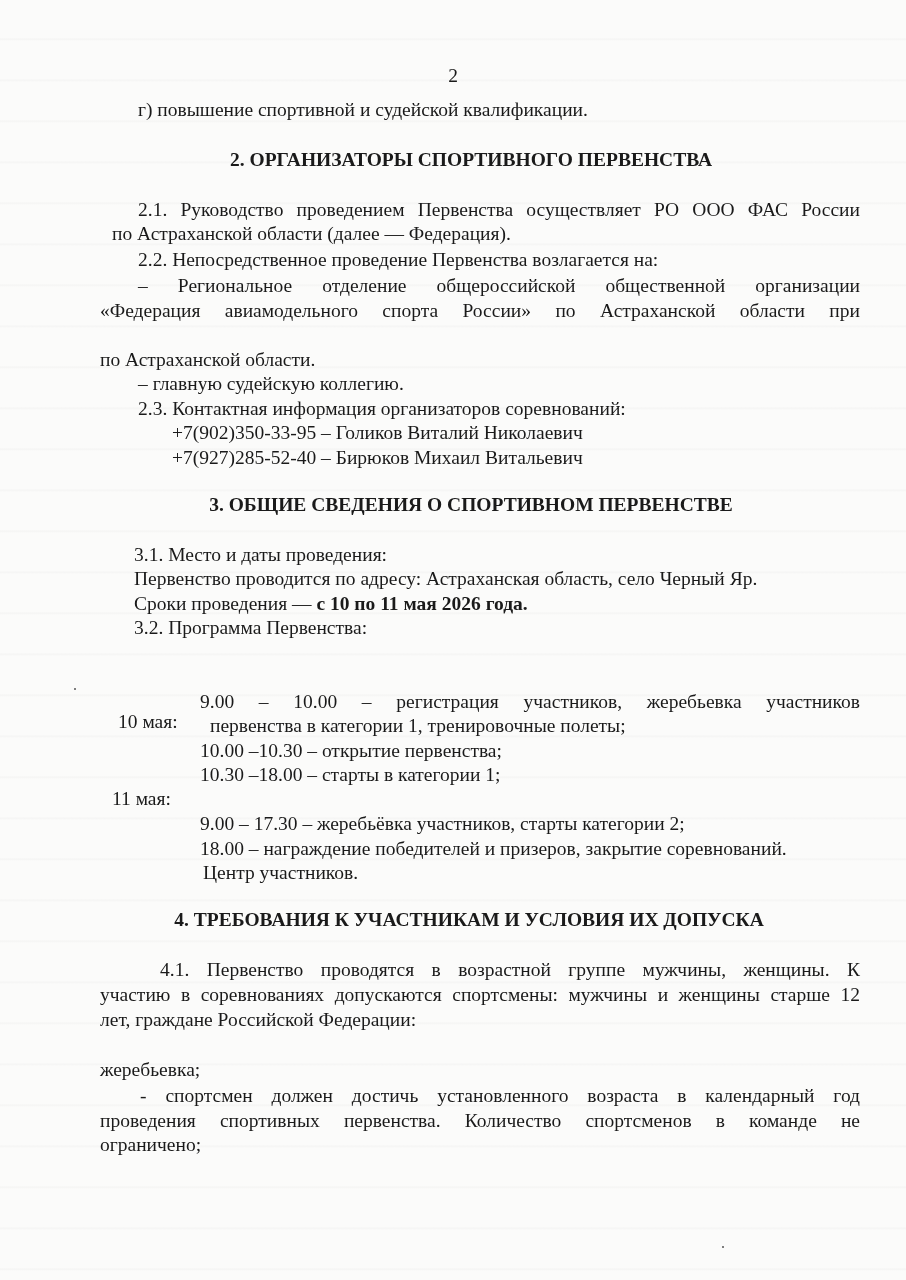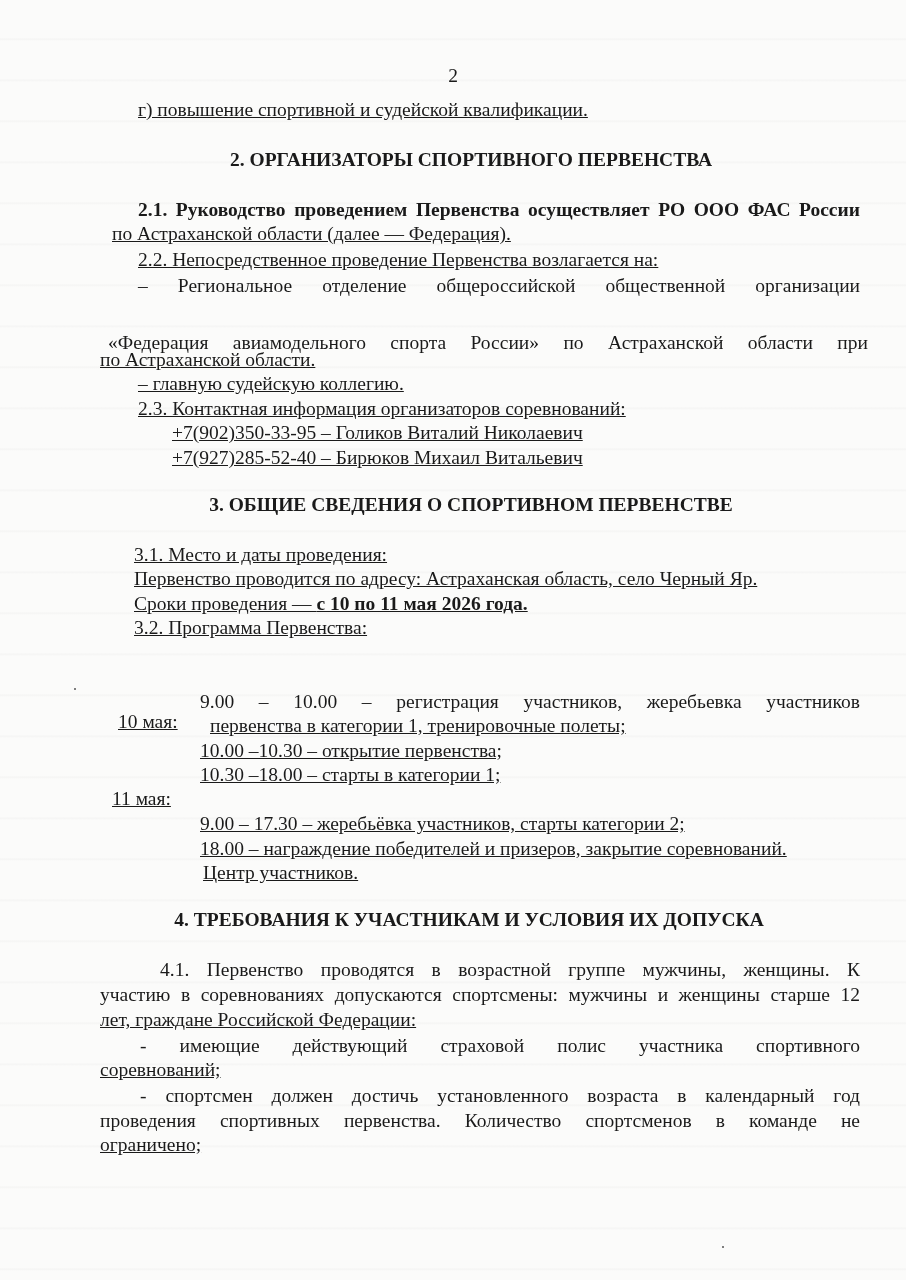--- a/index.html
+++ b/index.html
@@ -14,21 +14,20 @@
     position: absolute; left: 0; top: 0; width: 906px; height: 1280px;
     background:
       repeating-linear-gradient(180deg, rgba(0,0,0,0.0) 0px, rgba(0,0,0,0.0) 38px, rgba(120,120,120,0.05) 39px, rgba(0,0,0,0.0) 41px),
       #fbfbfa;
   }
   .line {
     position: absolute;
     font-size: 19.5px;
     line-height: 24px;
     white-space: nowrap;
-    text-decoration: underline;
   }
   .just {
     position: absolute;
     font-size: 19.5px;
     line-height: 24px;
     text-align: justify;
     text-align-last: justify;
     white-space: normal;
   }
   .heading {
@@ -50,25 +49,25 @@
 <body>
 
 <div class="page">
 
   <div class="pagenum">2</div>
 
   <div class="line" style="left:138px; top:98px;">г) повышение спортивной и судейской квалификации.</div>
 
   <div class="heading" style="top:148px; left:18px;">2. ОРГАНИЗАТОРЫ СПОРТИВНОГО ПЕРВЕНСТВА</div>
 
-  <div class="just" style="left:138px; width:722px; top:198px;font-weight:bold;">2.1. Руководство проведением Первенства осуществляет РО ООО ФАС России</div>
+  <div class="just" style="left:138px; width:722px; top:198px;">2.1. Руководство проведением Первенства осуществляет РО ООО ФАС России</div>
   <div class="line" style="left:112px; top:222px;">по Астраханской области (далее — Федерация).</div>
   <div class="line" style="left:138px; top:248px;">2.2. Непосредственное проведение Первенства возлагается на:</div>
   <div class="just" style="left:138px; width:722px; top:274px;">– Региональное отделение общероссийской общественной организации</div>
-  <div class="just" style="left:108px; width:760px; top:299px;margin-top:32px;">«Федерация авиамодельного спорта России» по Астраханской области при</div>
+  <div class="just" style="left:100px; width:760px; top:299px;">«Федерация авиамодельного спорта России» по Астраханской области при</div>
   <div class="line" style="left:100px; top:348px;">по Астраханской области.</div>
   <div class="line" style="left:138px; top:372px;">– главную судейскую коллегию.</div>
   <div class="line" style="left:138px; top:397px;">2.3. Контактная информация организаторов соревнований:</div>
   <div class="line" style="left:172px; top:421px;">+7(902)350-33-95 – Голиков Виталий Николаевич</div>
   <div class="line" style="left:172px; top:446px;">+7(927)285-52-40 – Бирюков Михаил Витальевич</div>
 
   <div class="heading" style="top:493px; left:18px;">3. ОБЩИЕ СВЕДЕНИЯ О СПОРТИВНОМ ПЕРВЕНСТВЕ</div>
 
   <div class="line" style="left:134px; top:543px;">3.1. Место и даты проведения:</div>
   <div class="line" style="left:134px; top:567px;">Первенство проводится по адресу: Астраханская область, село Черный Яр.</div>
@@ -86,21 +85,20 @@
   <div class="line" style="left:112px; top:787px;">11 мая:</div>
   <div class="line" style="left:200px; top:812px;">9.00 – 17.30 – жеребьёвка участников, старты категории 2;</div>
   <div class="line" style="left:200px; top:837px;">18.00 – награждение победителей и призеров, закрытие соревнований.</div>
   <div class="line" style="left:203px; top:861px;">Центр участников.</div>
 
   <div class="heading" style="top:908px; left:16px;">4. ТРЕБОВАНИЯ К УЧАСТНИКАМ И УСЛОВИЯ ИХ ДОПУСКА</div>
 
   <div class="just" style="left:160px; width:700px; top:958px;">4.1. Первенство проводятся в возрастной группе мужчины, женщины. К</div>
   <div class="just" style="left:100px; width:760px; top:983px;">участию в соревнованиях допускаются спортсмены: мужчины и женщины старше 12</div>
   <div class="line" style="left:100px; top:1008px;">лет, граждане Российской Федерации:</div>
-  <div class="just" style="left:140px; width:720px; top:1034px;">- имеющие действующий страховой полис участника спортивного</div>
-  <div class="line" style="left:100px; top:1058px;">соревнований;</div>
+  <div class="line" style="left:100px; top:1058px;">жеребьевка;</div>
   <div class="just" style="left:140px; width:720px; top:1084px;">- спортсмен должен достичь установленного возраста в календарный год</div>
   <div class="just" style="left:100px; width:760px; top:1109px;">проведения спортивных первенства. Количество спортсменов в команде не</div>
   <div class="line" style="left:100px; top:1133px;">ограничено;</div>
 
   <div class="speck" style="left:74px; top:688px;"></div>
   <div class="speck" style="left:722px; top:1246px;"></div>
 </div>
 
 </body></html>

